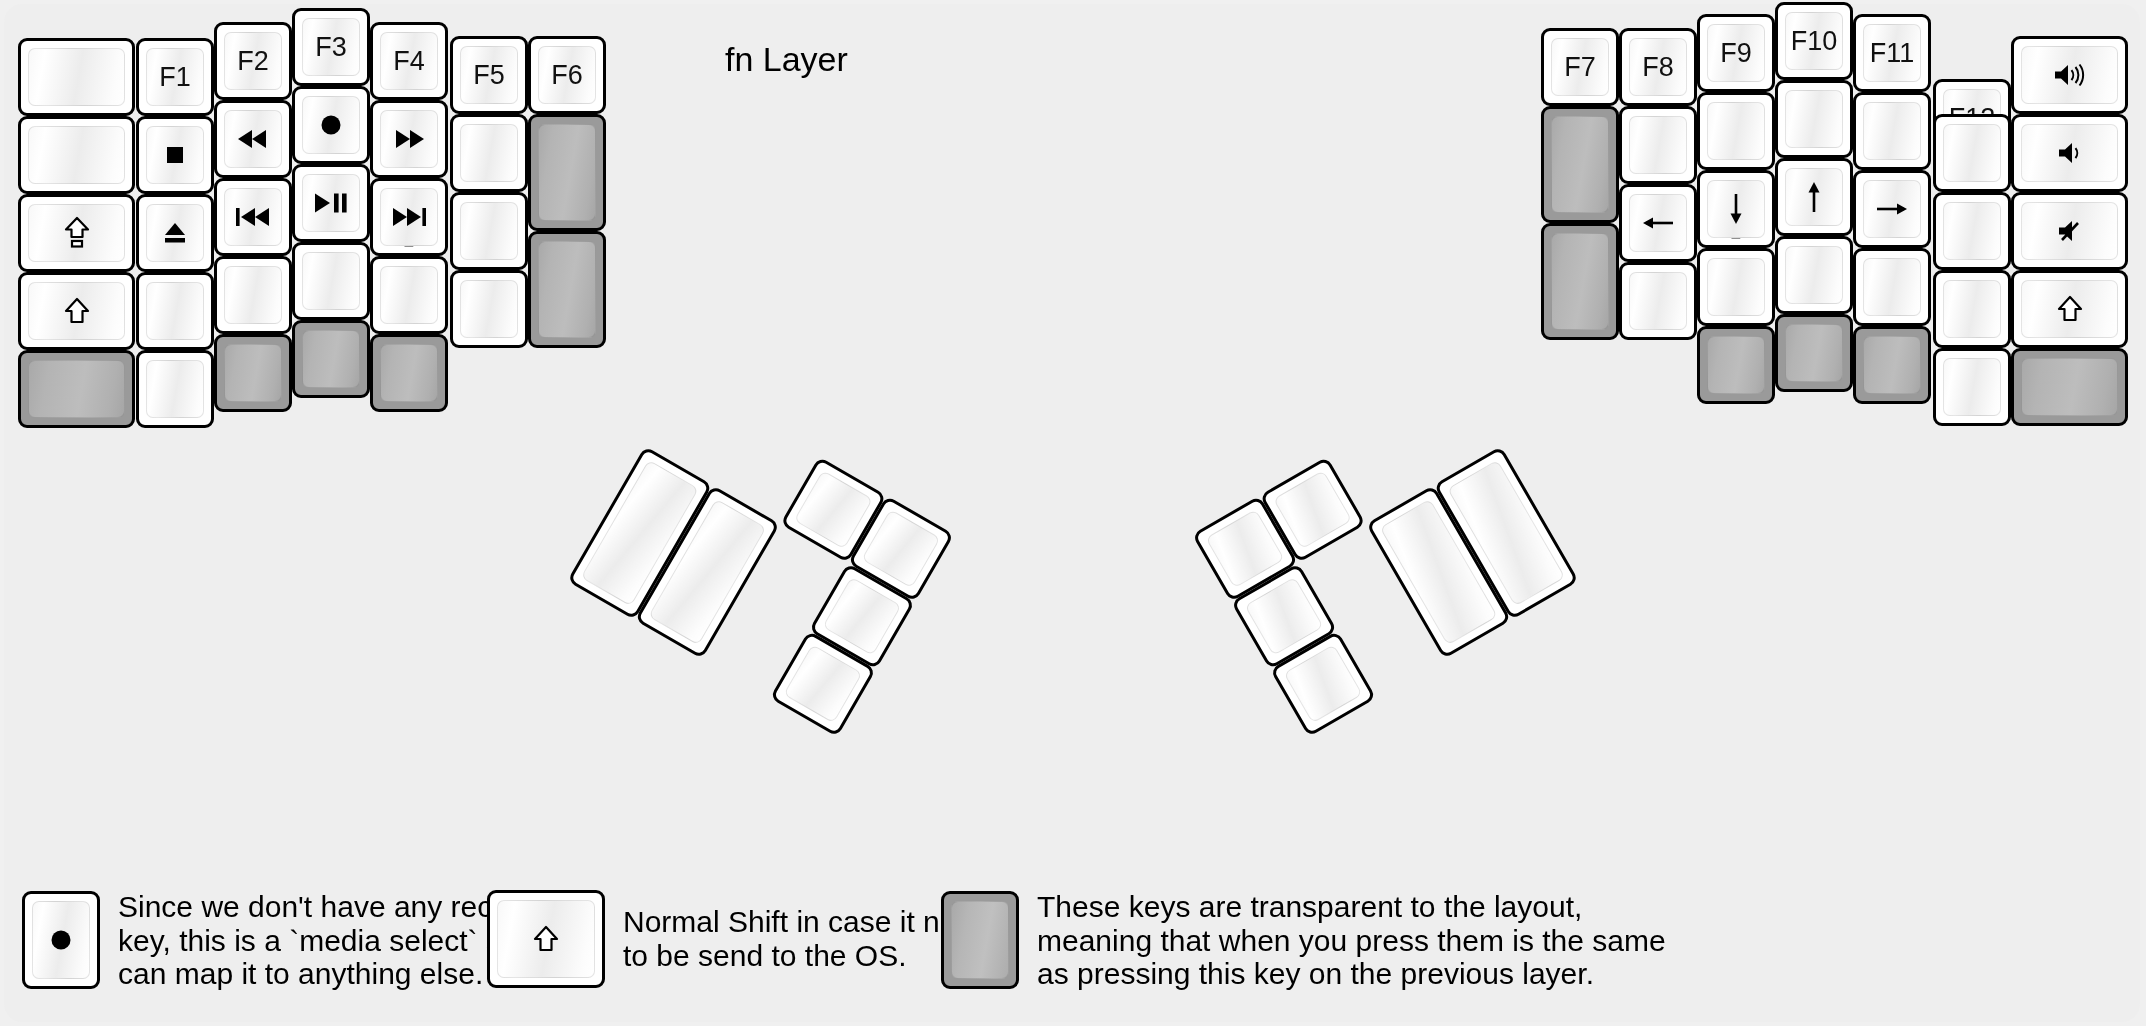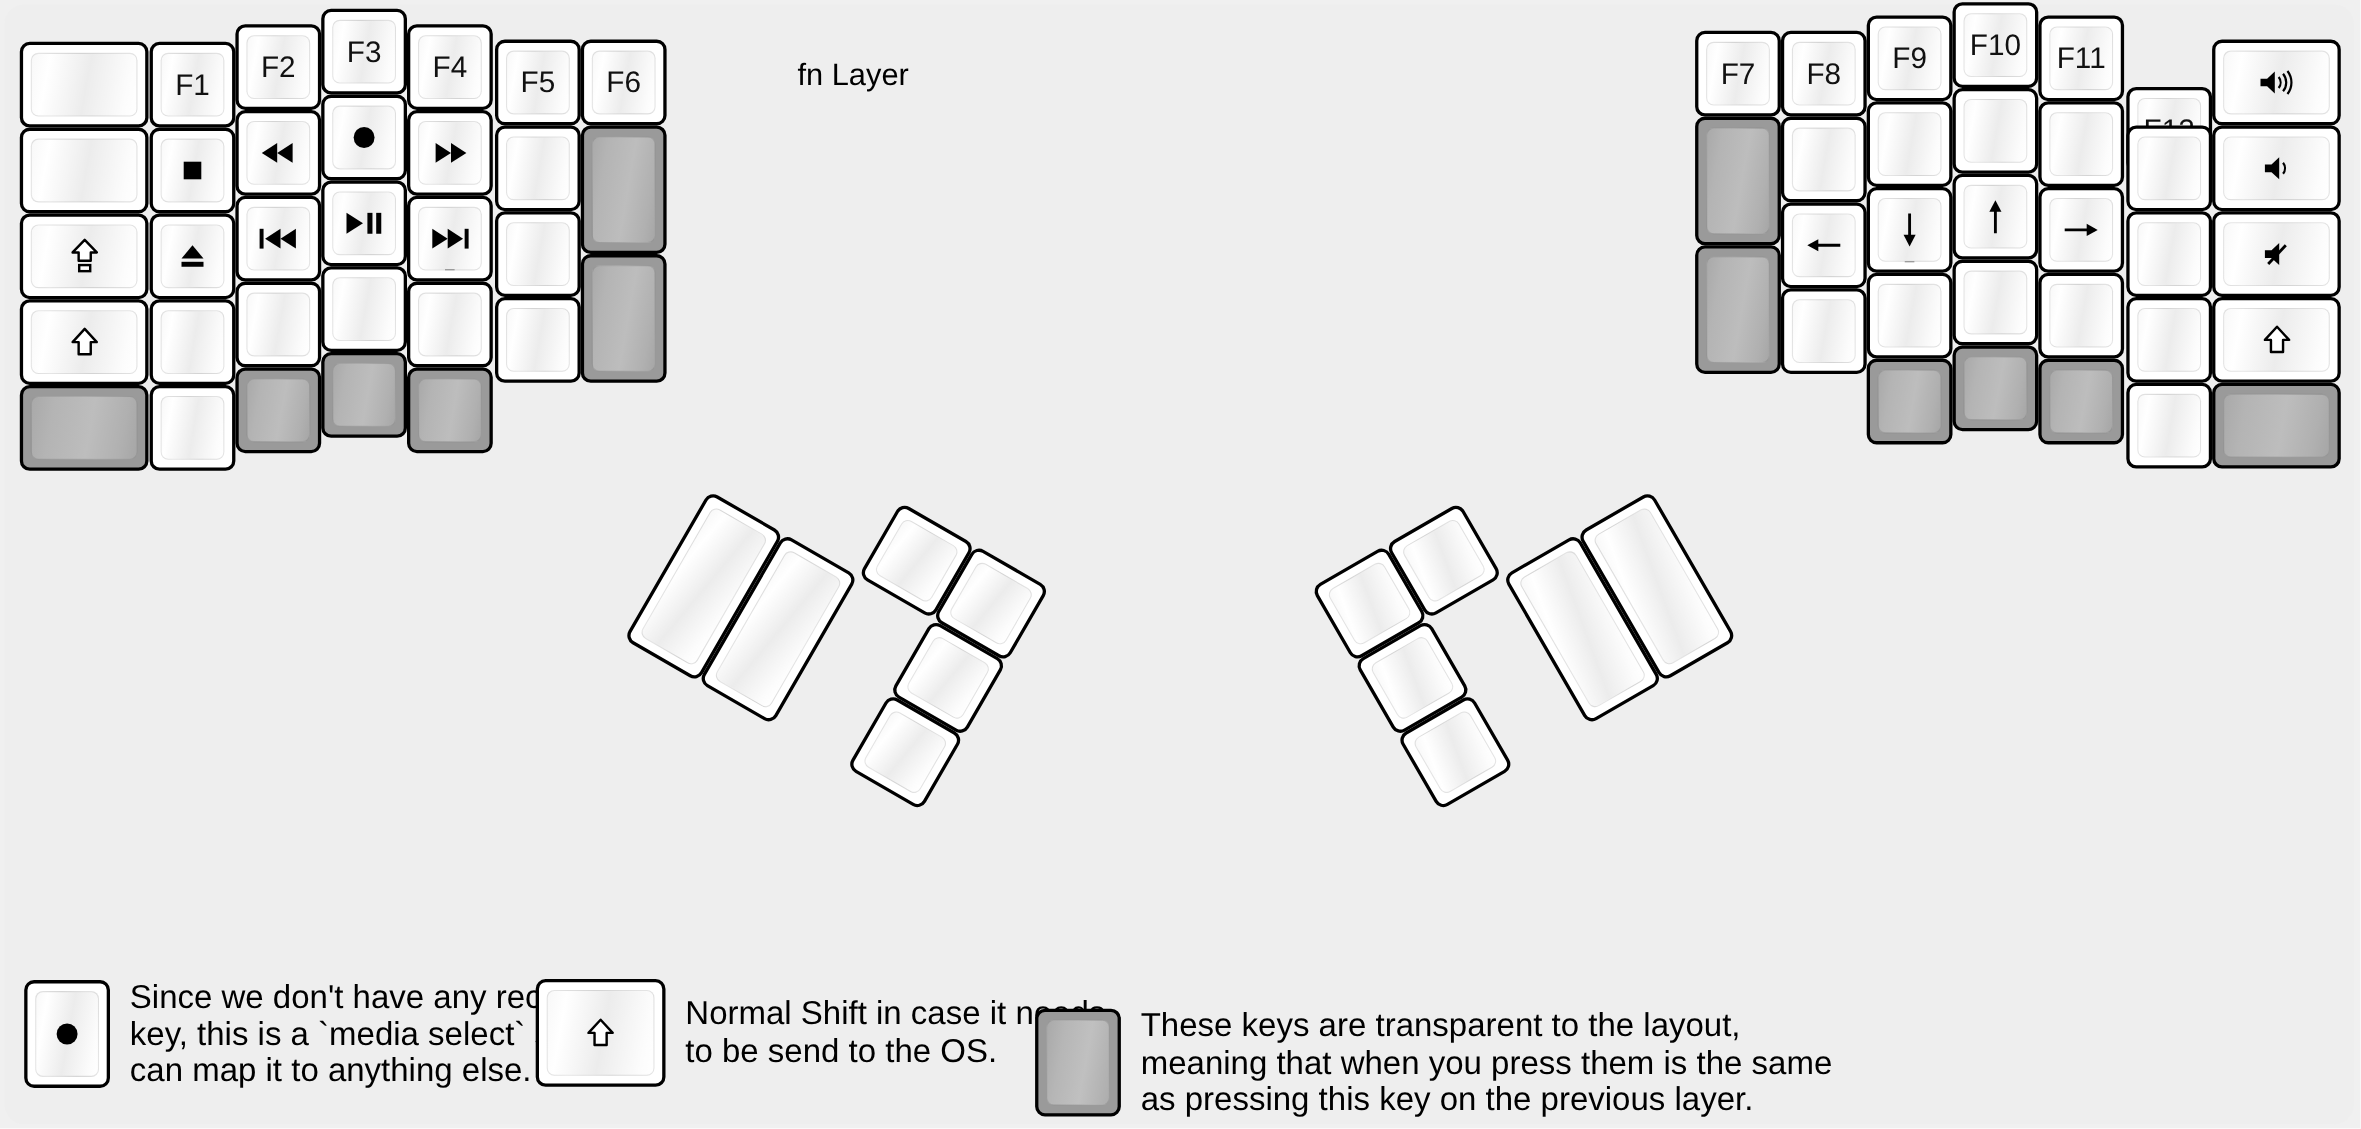--- a/index.html
+++ b/index.html
@@ -52,23 +52,22 @@
   .sub{
     position:absolute;
     bottom:7px;left:0;right:0;text-align:center;
     font-size:15px;color:#888;line-height:1;
   }
 
   
   #title{
     position:absolute;
     left:725px;top:40px;
-    font-size:28px;color:#000;
+    font-size:34px;color:#000;
     white-space:nowrap;
-    margin-top:12px;
   }
 
   
   .legend{
     position:absolute;
     display:flex;align-items:center;
   }
   .legend .lkey{
     position:relative;
     box-sizing:border-box;
@@ -510,21 +509,21 @@
             <svg class="ico" width="26" height="30" viewBox="0 0 26 30">
               <path d="M13 3 L24 15 L18.5 15 L18.5 26 L7.5 26 L7.5 15 L2 15 Z" fill="#fff" stroke="#000" stroke-width="2.2" stroke-linejoin="round"></path>
             </svg>
           </span>
         </div>
     </div>
     <div class="ltext">Normal Shift in case it needs
 to be send to the OS.</div>
   </div>
 
-  <div class="legend" id="legend-2" style="left:941px;top:890px;margin-top:26px;">
+  <div class="legend" id="legend-2" style="left:941px;top:890px;">
     <div class="lkey transparent" style="width:78px;height:98px;">
       <div class="top"></div>
     </div>
     <div class="ltext">These keys are transparent to the layout,
 meaning that when you press them is the same
 as pressing this key on the previous layer.</div>
   </div>
 </div>
 
 </body></html>

